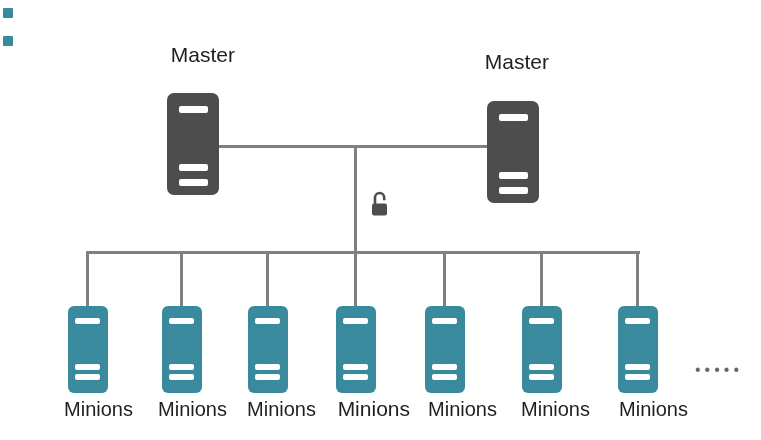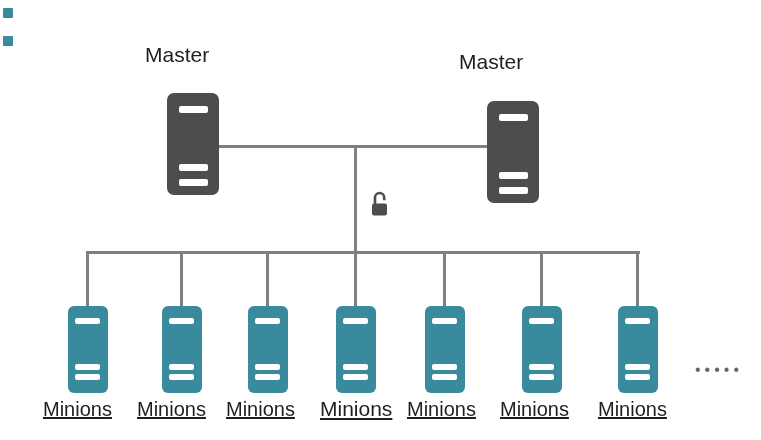--- a/index.html
+++ b/index.html
@@ -17,23 +17,23 @@
   
   .server{position:absolute;border-radius:7px;}
   .server.master{width:52px;height:102px;background:#4D4D4D;}
   .server.minion{width:40px;height:87px;background:#398A9D;border-radius:6px;}
   .server::before,.server::after{content:"";position:absolute;background:#ffffff;border-radius:2px;}
   .server.master::before{left:12px;top:13px;width:29px;height:7px;}
   .server.master::after{left:12px;top:71px;width:29px;height:7px;box-shadow:0 15px 0 #ffffff;}
   .server.minion::before{left:7px;top:12px;width:25px;height:6px;}
   .server.minion::after{left:7px;top:58px;width:25px;height:6px;box-shadow:0 10px 0 #ffffff;}
   
-  .lbl{position:absolute;text-align:left;color:#1F1F1F;white-space:nowrap;}
+  .lbl{position:absolute;text-align:right;color:#1F1F1F;white-space:nowrap;}
   .lbl.master-lbl{font-size:21px;width:90px;}
-  .lbl.minion-lbl{font-size:20px;width:90px;text-decoration:underline;}
+  .lbl.minion-lbl{font-size:20px;width:90px;}
   
   .lock{position:absolute;left:370px;top:189px;width:19px;height:29px;}
   
   .dots{
     position:absolute;left:695px;top:362px;width:60px;
     color:#666666;font-size:16px;letter-spacing:4px;line-height:16px;
   }
   
   .bullet-sq{position:absolute;left:3px;width:10px;height:10px;background:#398A9D;border-radius:1px;}
 </style>

